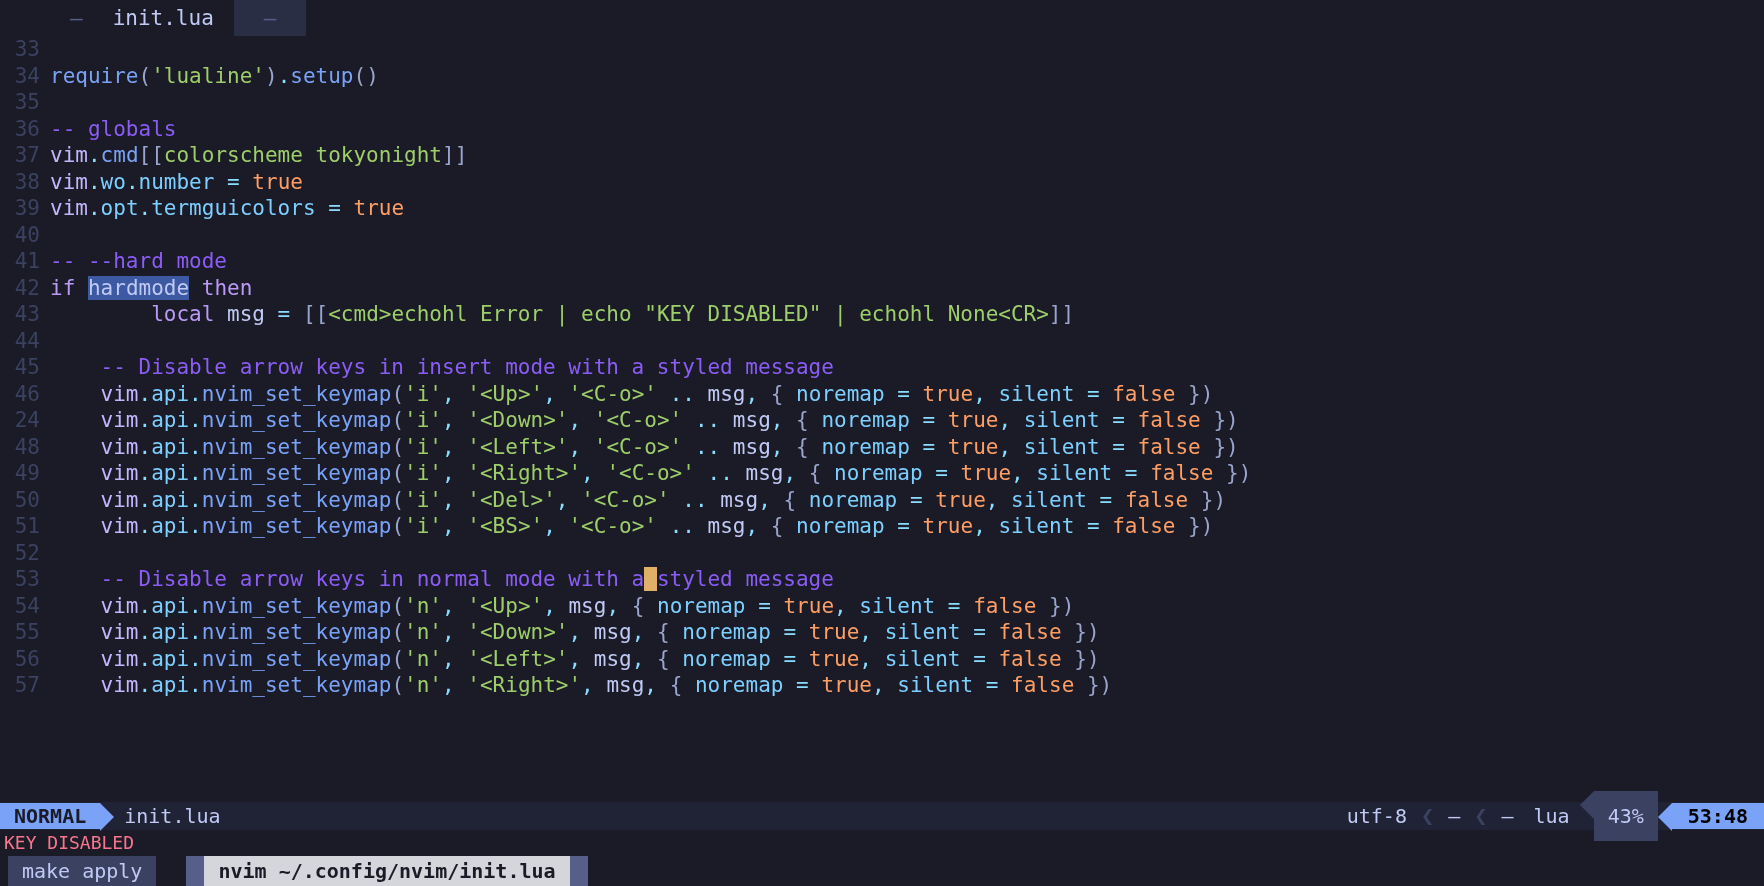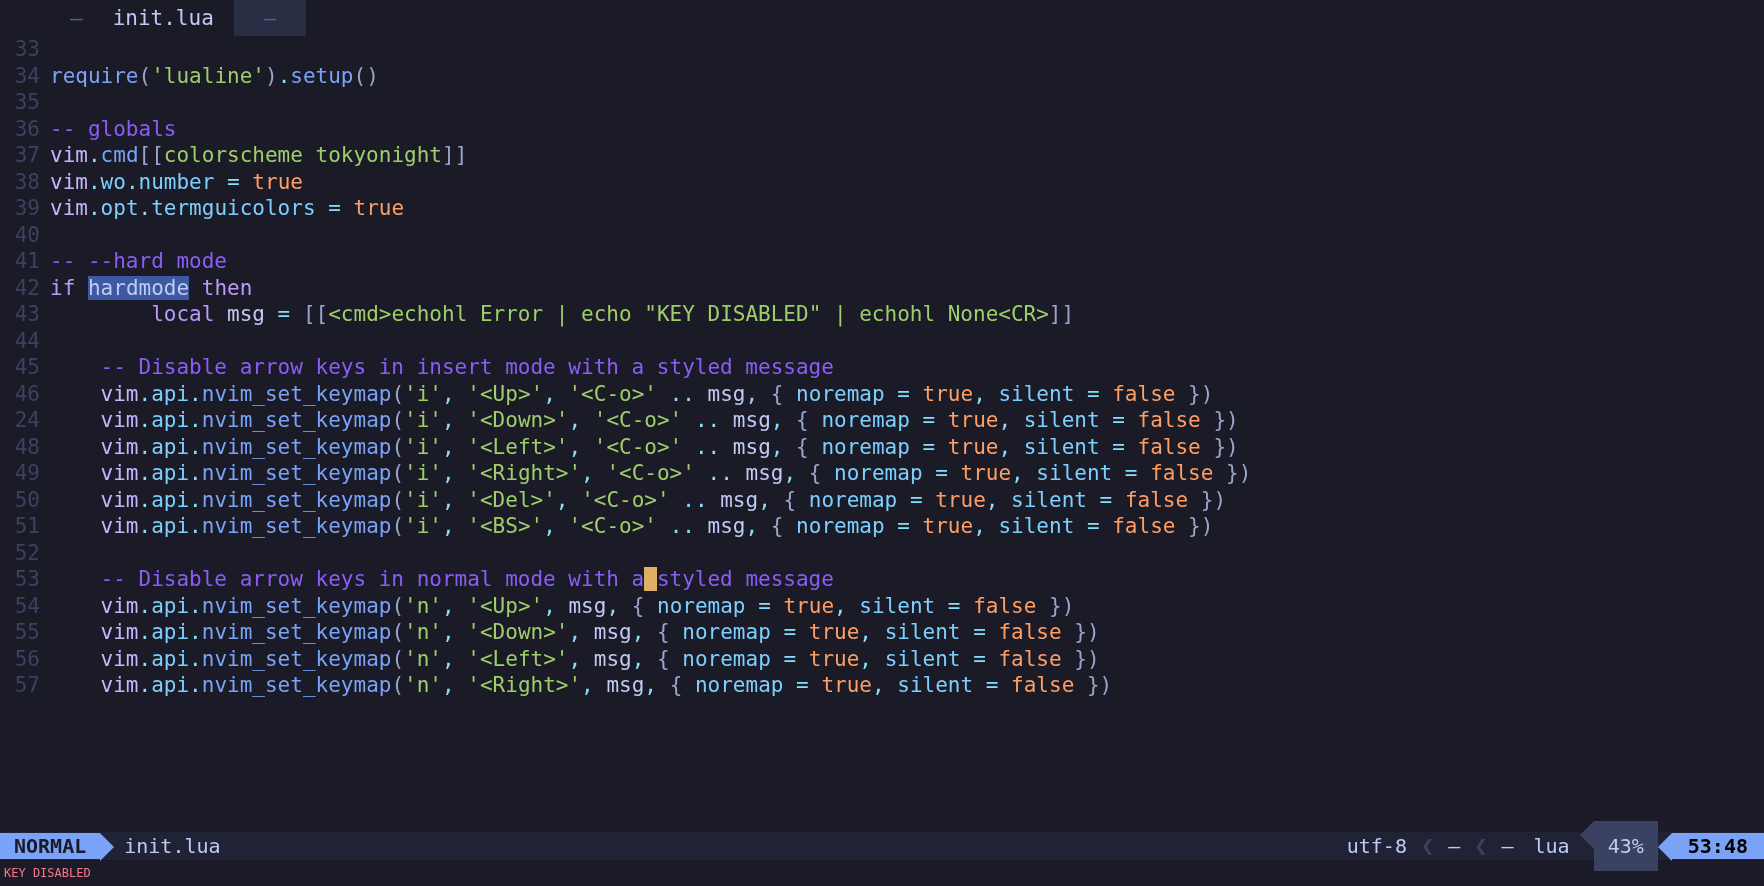--- a/index.html
+++ b/index.html
@@ -128,21 +128,21 @@
     border-bottom: 14px solid transparent;
     border-right: 14px solid #7aa2f7;
   }
   
   .msgline {
     height: 26px;
     background: #1a1b26;
     color: #f7768e;
     padding-left: 4px;
     display: flex; align-items: center;
-    font-size: 12px;
+    font-size: 18px;
   }
   
   .tmux {
     height: 30px;
     background: #1a1b26;
     display: flex; align-items: stretch;
     font-size: 20px;
   }
   .tmux-win {
     display: flex; align-items: center;
@@ -212,14 +212,21 @@
       <span class="sl-seg">lua</span>
       <span style="width:14px"></span>
       <div class="sl-pct">43%</div>
       <span style="width:14px"></span>
       <div class="sl-pos">53:48</div>
     </div>
   </div>
 
   <div class="msgline">KEY DISABLED</div>
 
+  <div class="tmux">
+    <div class="tmux-win tmux-inactive">make apply</div>
+    <div class="tmux-gap"></div>
+    <div class="tmux-active-edge"></div>
+    <div class="tmux-win tmux-active">nvim ~/.config/nvim/init.lua</div>
+    <div class="tmux-active-edge"></div>
+  </div>
 
 </div>
 
 </body></html>

